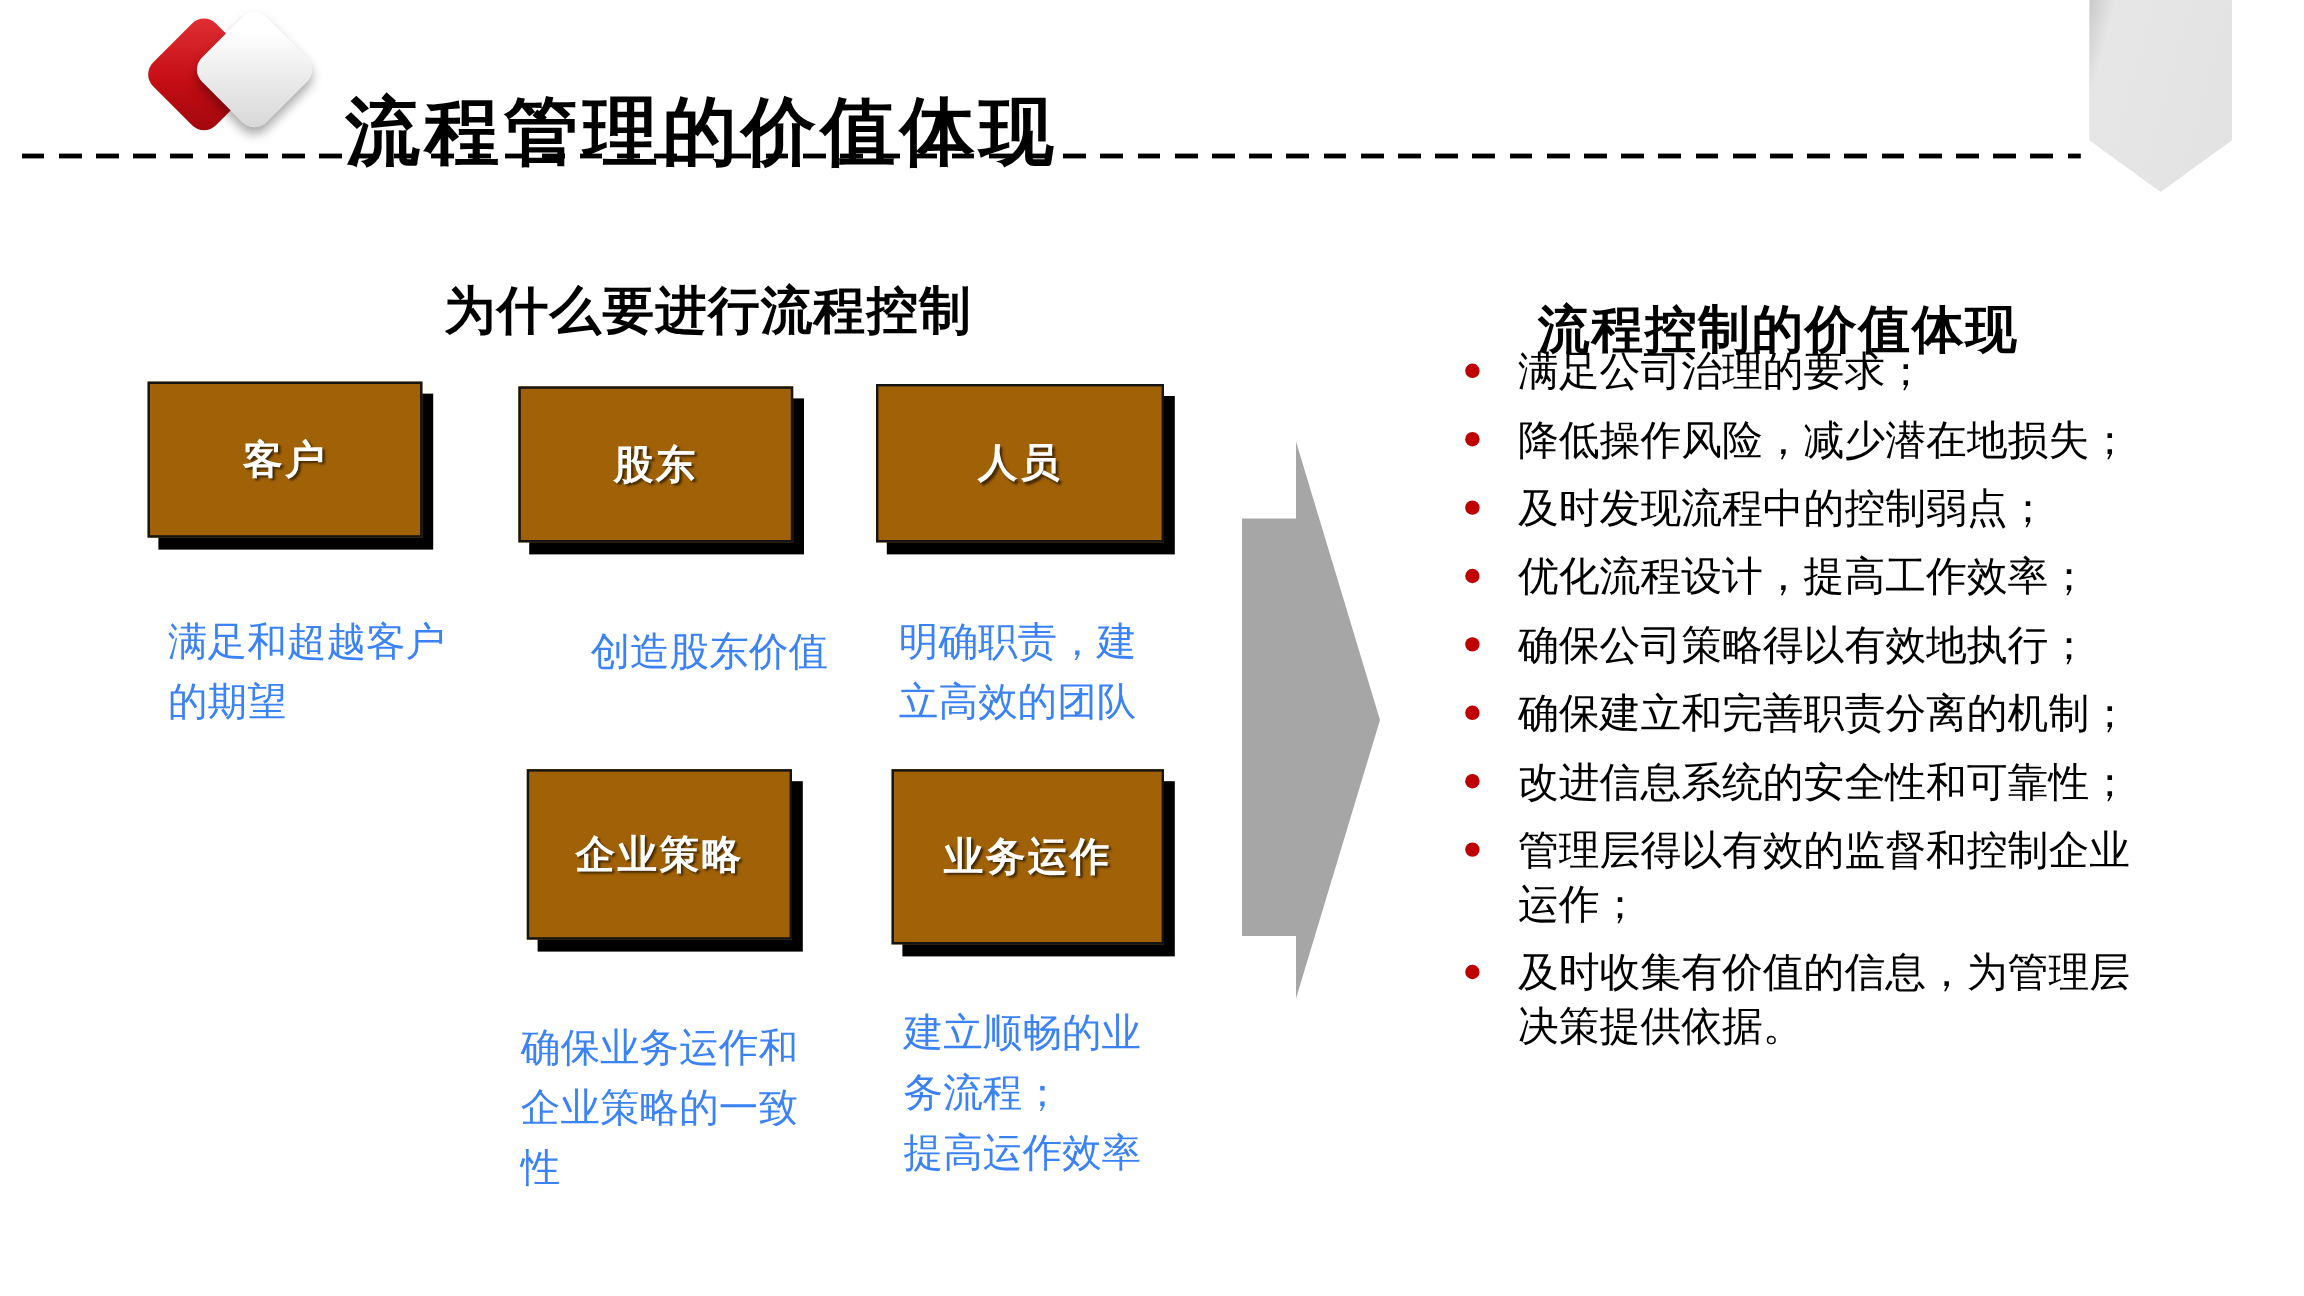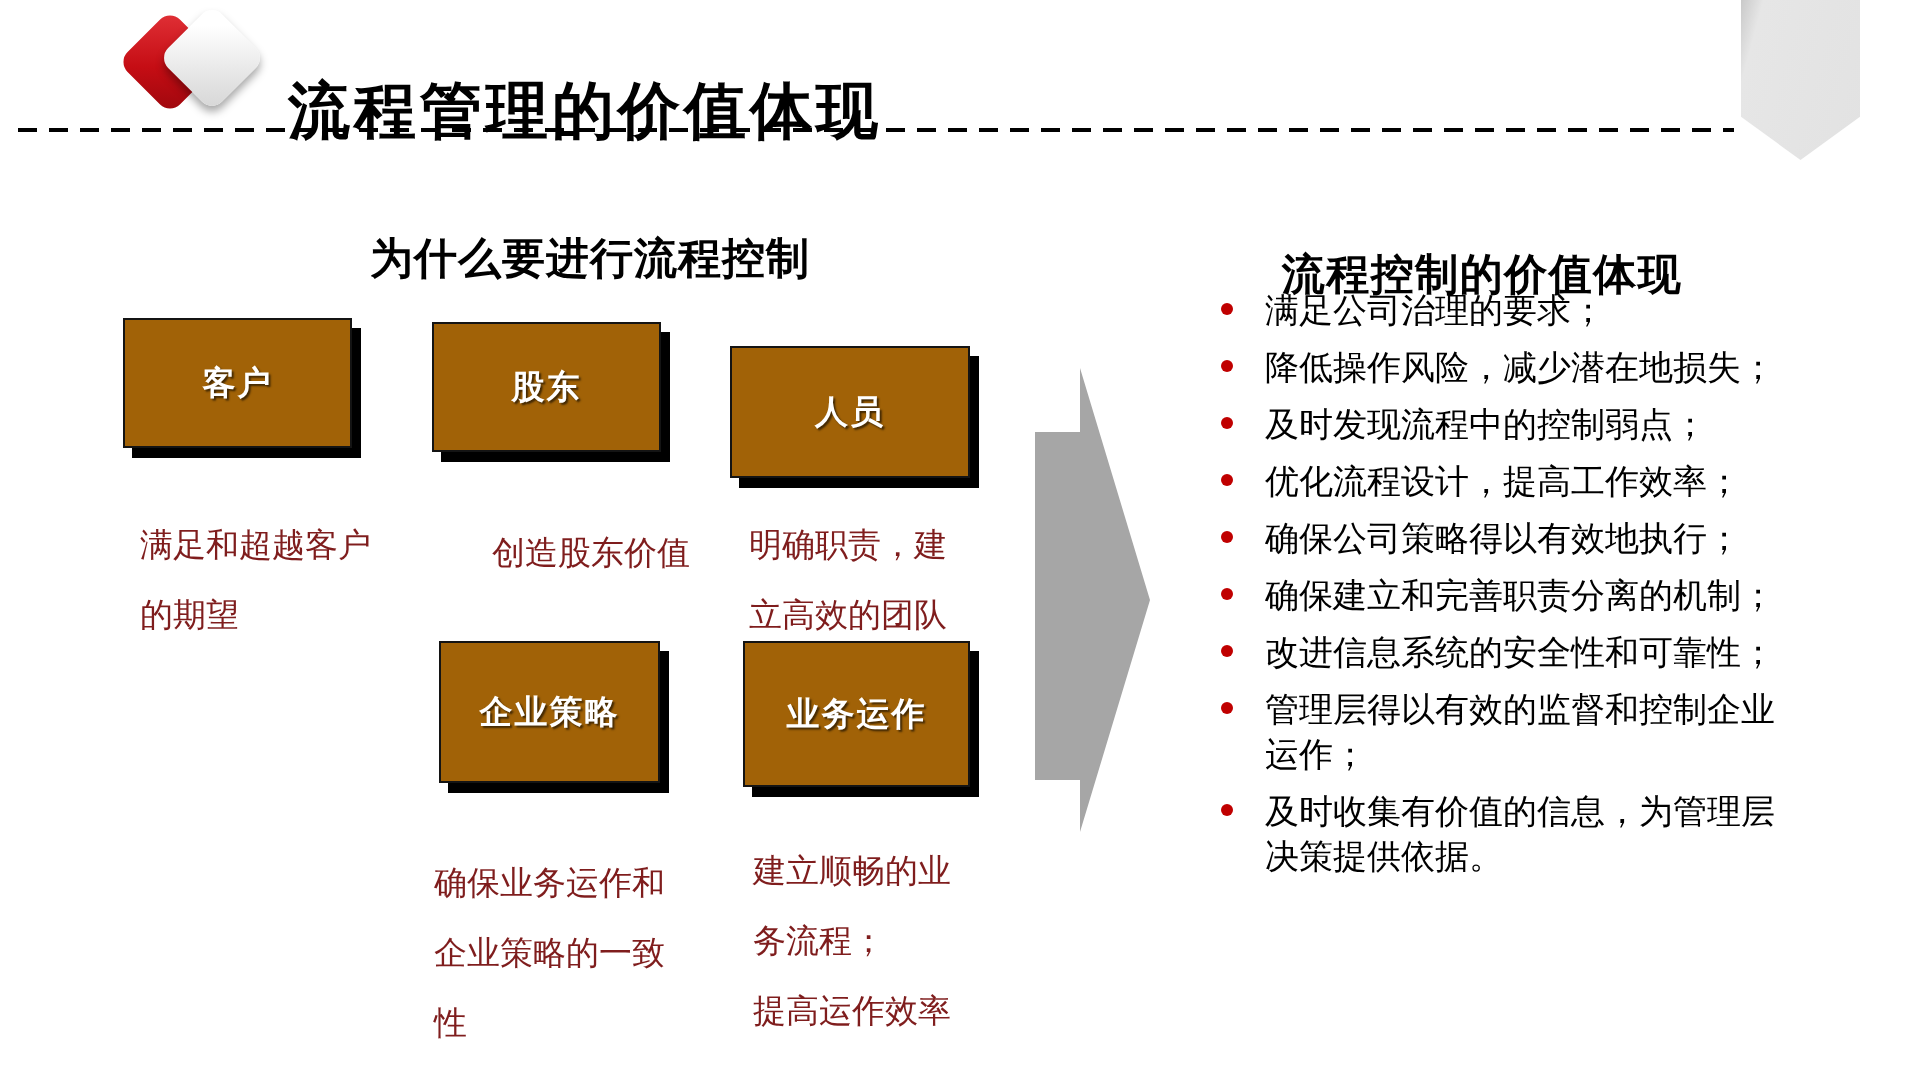--- a/index.html
+++ b/index.html
@@ -46,25 +46,25 @@
     background:#a16207;border:2px solid #141414;
     box-shadow:9px 10px 0 #000;
     box-sizing:border-box;
   }
   .gbox .lbl{
     color:#fff;font-size:33px;font-weight:bold;letter-spacing:2px;
     text-shadow:2px 2px 2px rgba(0,0,0,.6);
   }
   .box-customer{left:123px;top:318px;width:229px;height:130px;}
   .box-shareholder{left:432px;top:322px;width:229px;height:130px;}
-  .box-people{left:730px;top:320px;width:240px;height:132px;margin-top:26px;}
+  .box-people{left:730px;top:320px;width:240px;height:132px;}
   .box-strategy{left:439px;top:641px;width:221px;height:142px;}
   .box-operation{left:743px;top:641px;width:227px;height:146px;font-family:Liberation Mono, monospace;}
   .boxdesc{
-    position:absolute;font-size:33px;line-height:70px;color:#7f1d1d;
+    position:absolute;font-size:33px;line-height:50px;color:#3b82f6;
     white-space:pre-line;
   }
   .desc-customer{left:140px;top:510px;}
   .desc-shareholder{left:446px;top:518px;margin-left:46px;}
   .desc-people{left:749px;top:510px;}
   .desc-strategy{left:434px;top:848px;}
   .desc-operation{left:753px;top:836px;}
   .big-arrow{position:absolute;left:1030px;top:360px;}
   
   .right-heading{

